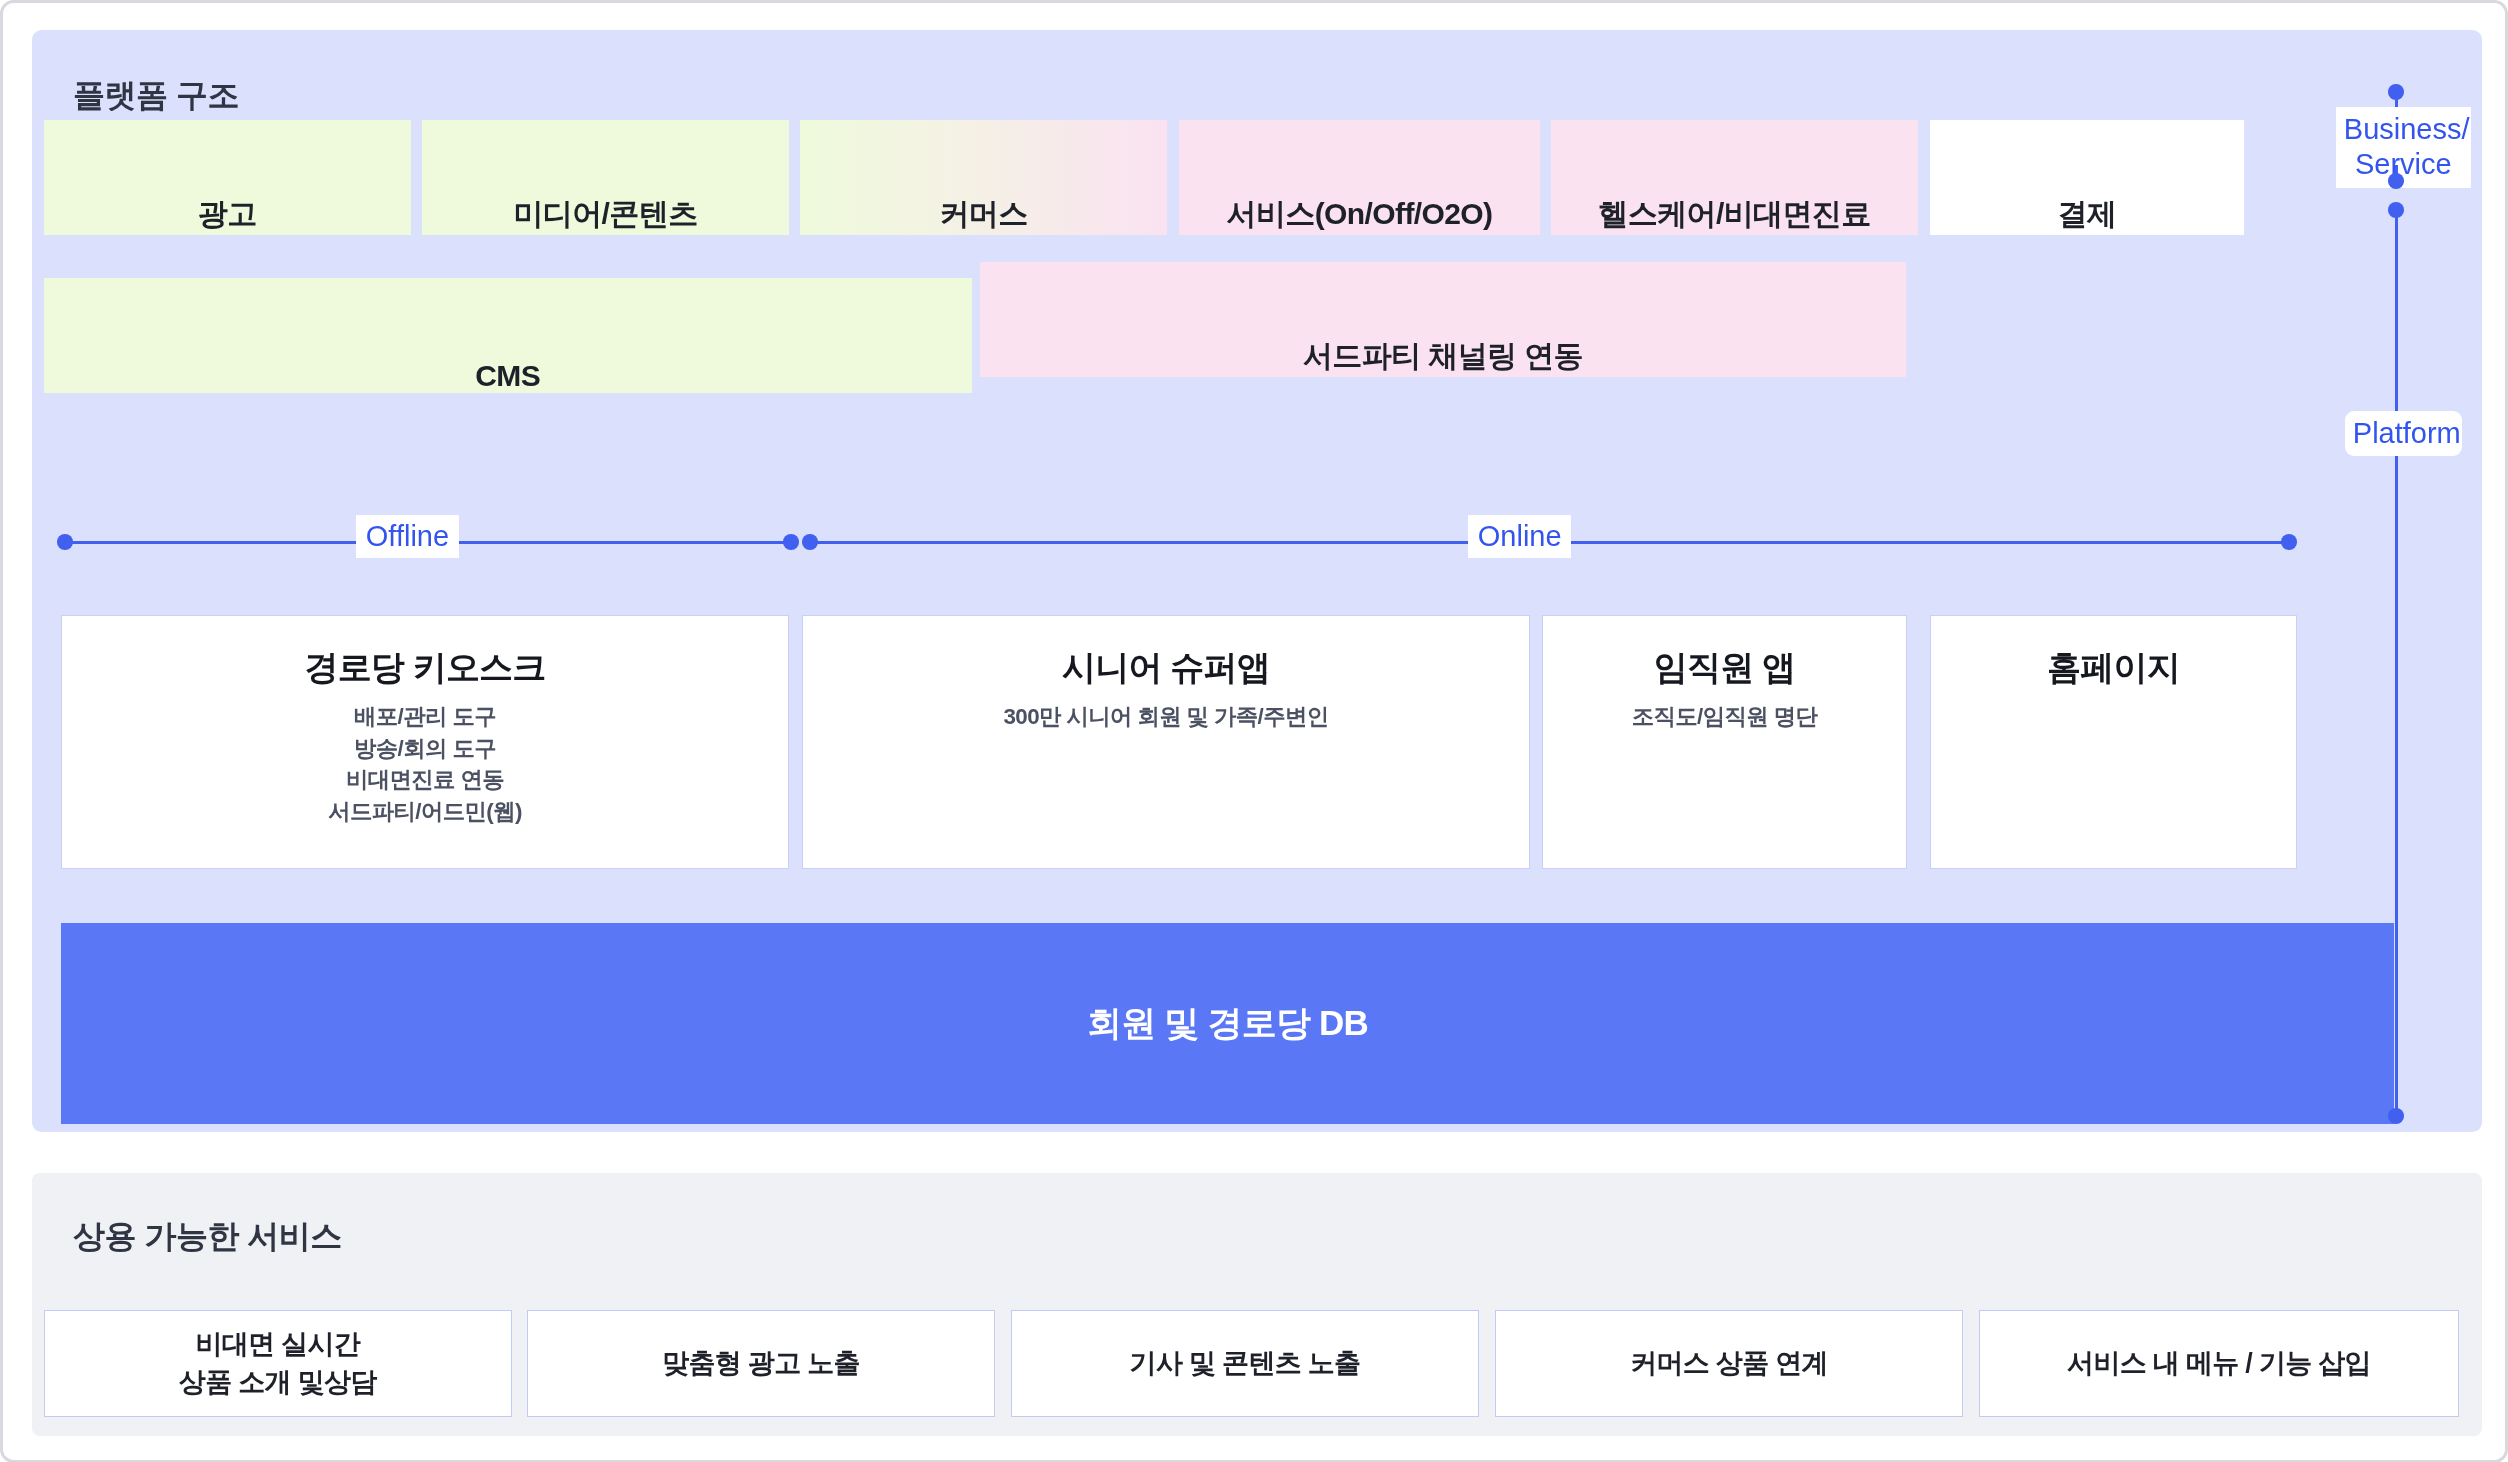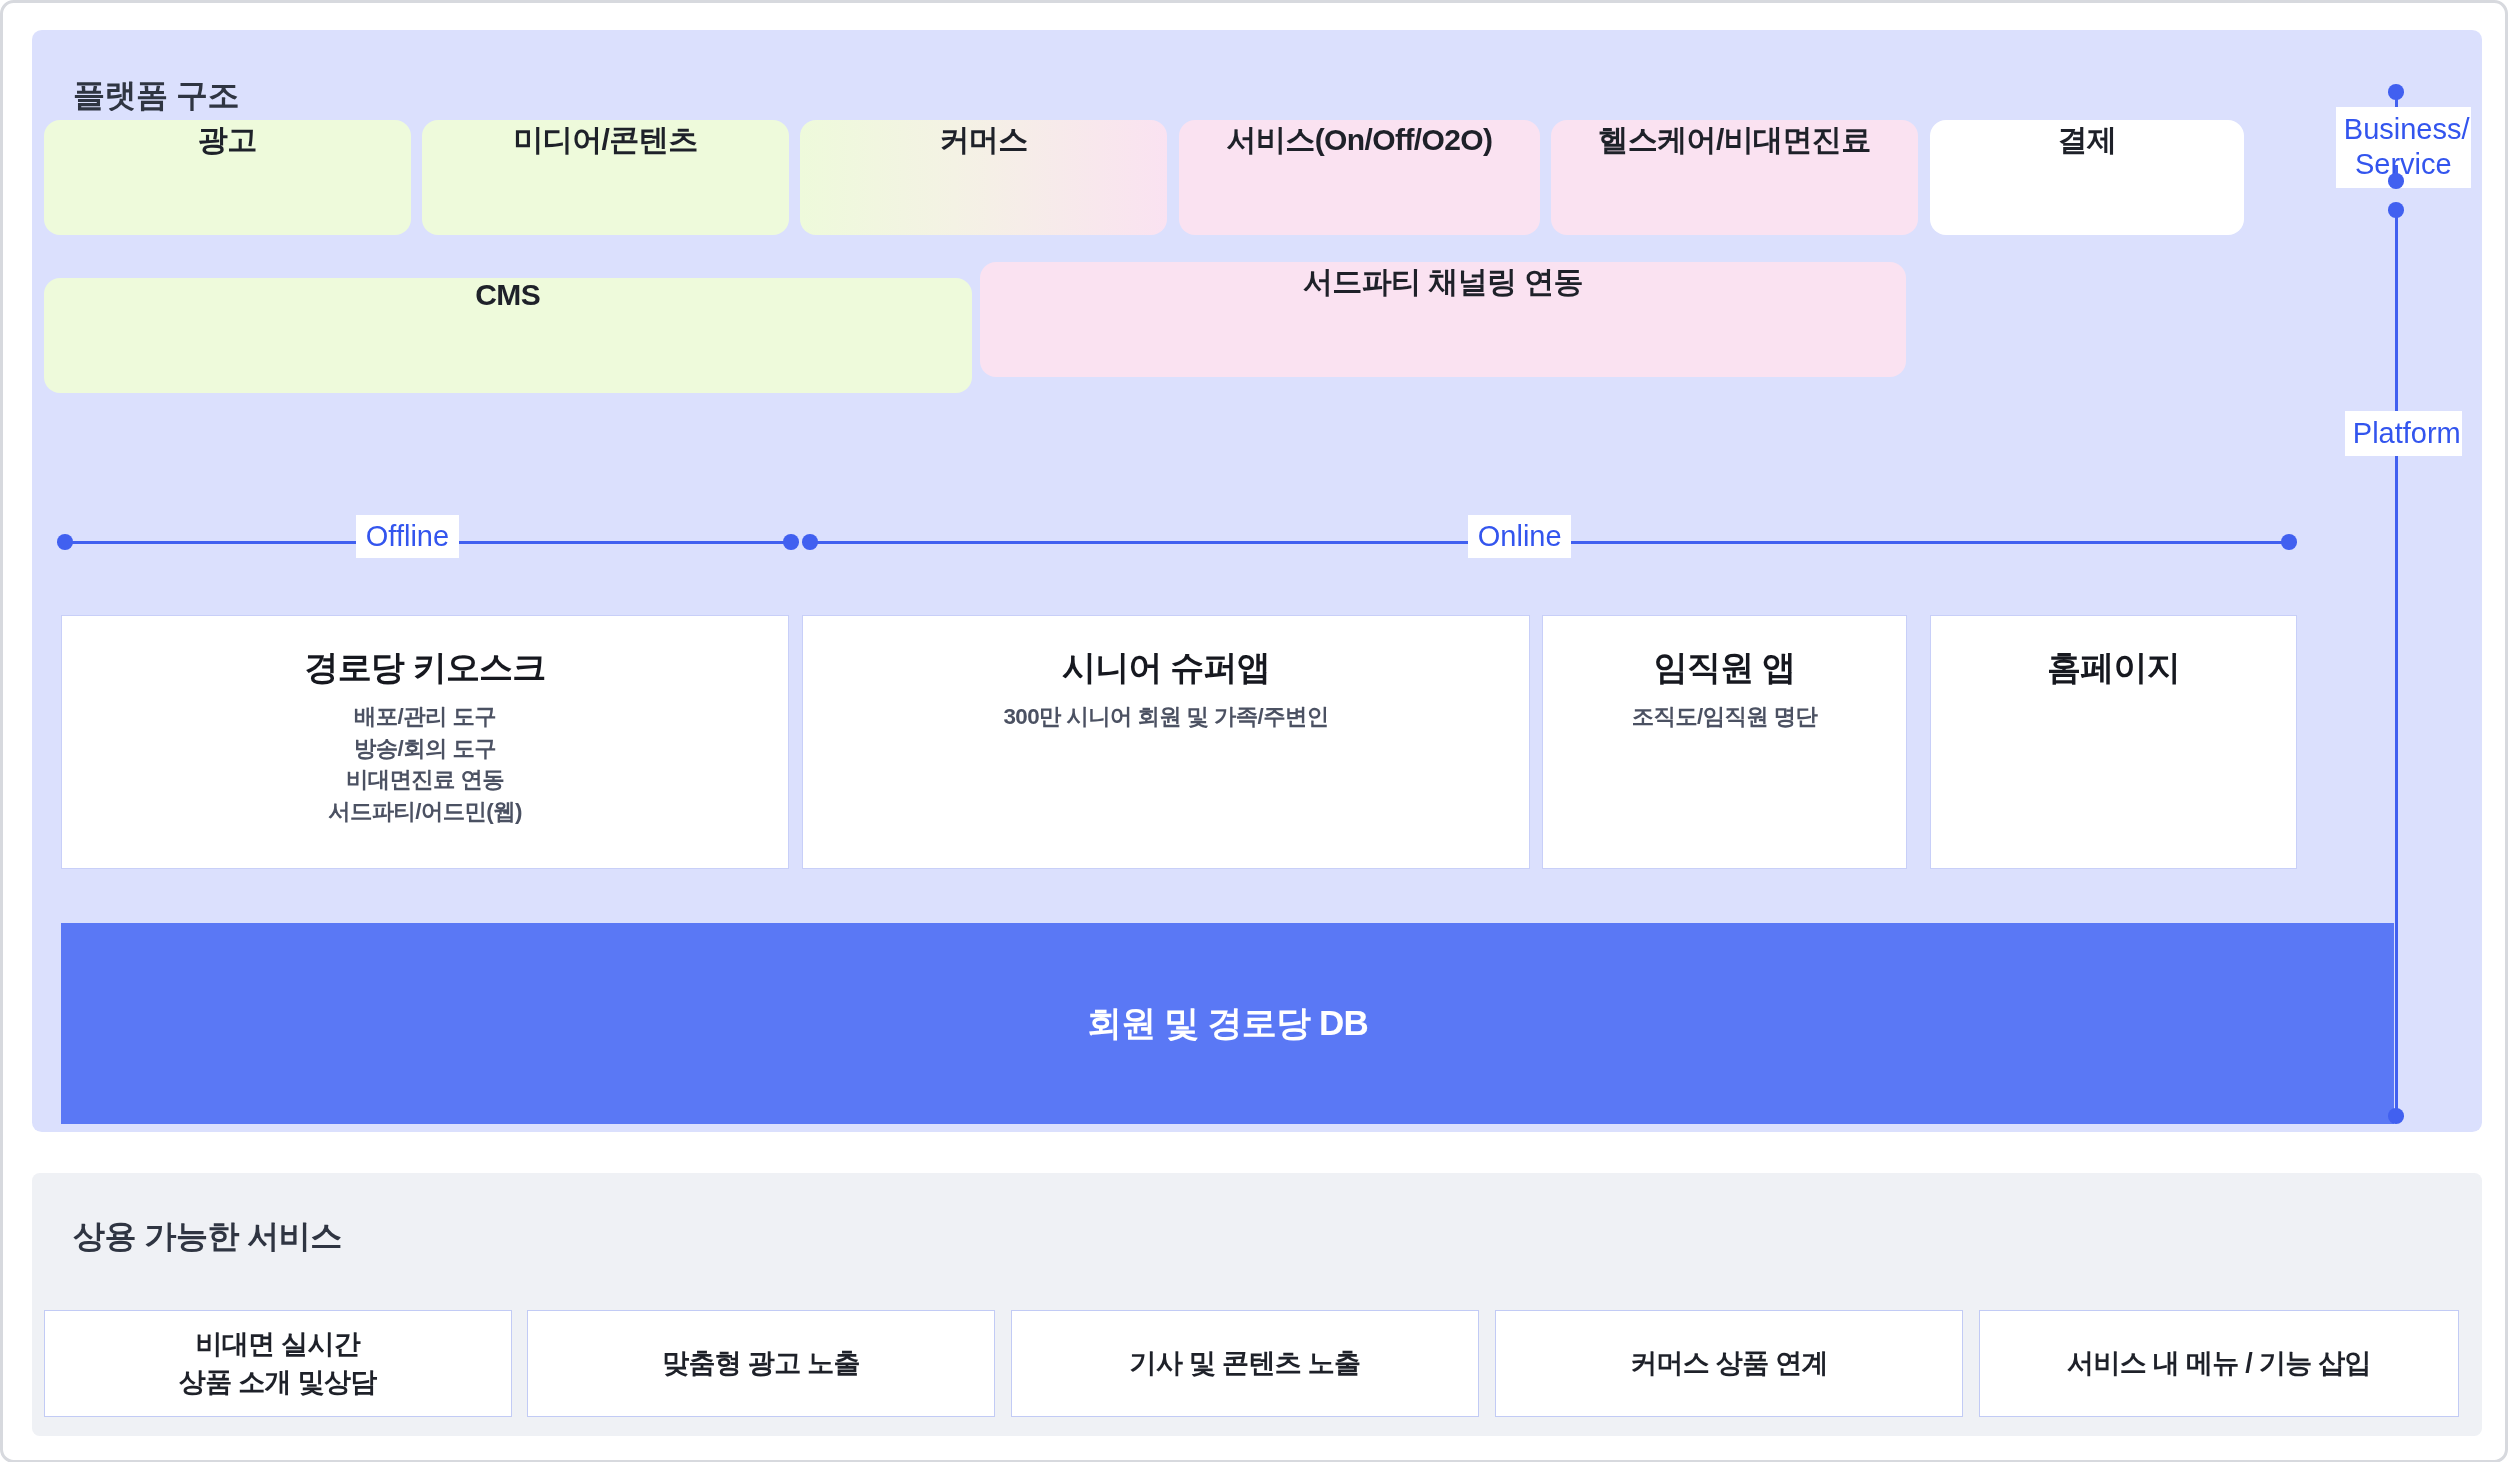--- a/index.html
+++ b/index.html
@@ -47,24 +47,23 @@
   #platform-title { left: 41px; top: 44px; }
   #commercial-title { left: 41px; top: 42px; }
 
   
   .cell {
     position: absolute;
     box-sizing: border-box;
     display: flex;
     flex-direction: column;
     align-items: center;
-    justify-content: flex-start;
+    justify-content: flex-end;
     text-align: center;
     color: #1e2129;
-    border-radius: 16px;
   }
 
   .biz-cell {
     height: 115px;
     font-size: 30px;
     font-weight: bold;
     letter-spacing: -0.6px;
   }
 
   .green { background: #eefadb; }
@@ -273,21 +272,21 @@
   <div class="vline" style="left:2392px; top:89px; height:23.4px;"></div>
   <div class="vlabel" style="left:2333px; top:104px; width:119px;">
     <div>Business/</div>
     <div>Service</div>
   </div>
   <div class="vline" style="left:2392px; top:162px; height:17.6px;"></div>
   <div class="vdot" style="left:2385px; top:170px;"></div>
 
   <div class="vdot" style="left:2385px; top:199px;"></div>
   <div class="vline" style="left:2392px; top:207px; height:905px;"></div>
-  <div class="vlabel" style="left:2342px; top:408px; width:101px;">Platform</div>
+  <div class="vlabel" style="left:2342px; top:408px; width:101px;border-radius:9px;">Platform</div>
   <div class="vdot" style="left:2385px; top:1105px;"></div>
 
   <div id="commercial-panel">
 
     <div class="panel-title" id="commercial-title">상용 가능한 서비스</div>
 
     <div class="svc-cell" style="left:11.7px; width:468px;">
       <div>
         <div>비대면 실시간</div>
         <div>상품 소개 및상담</div>

